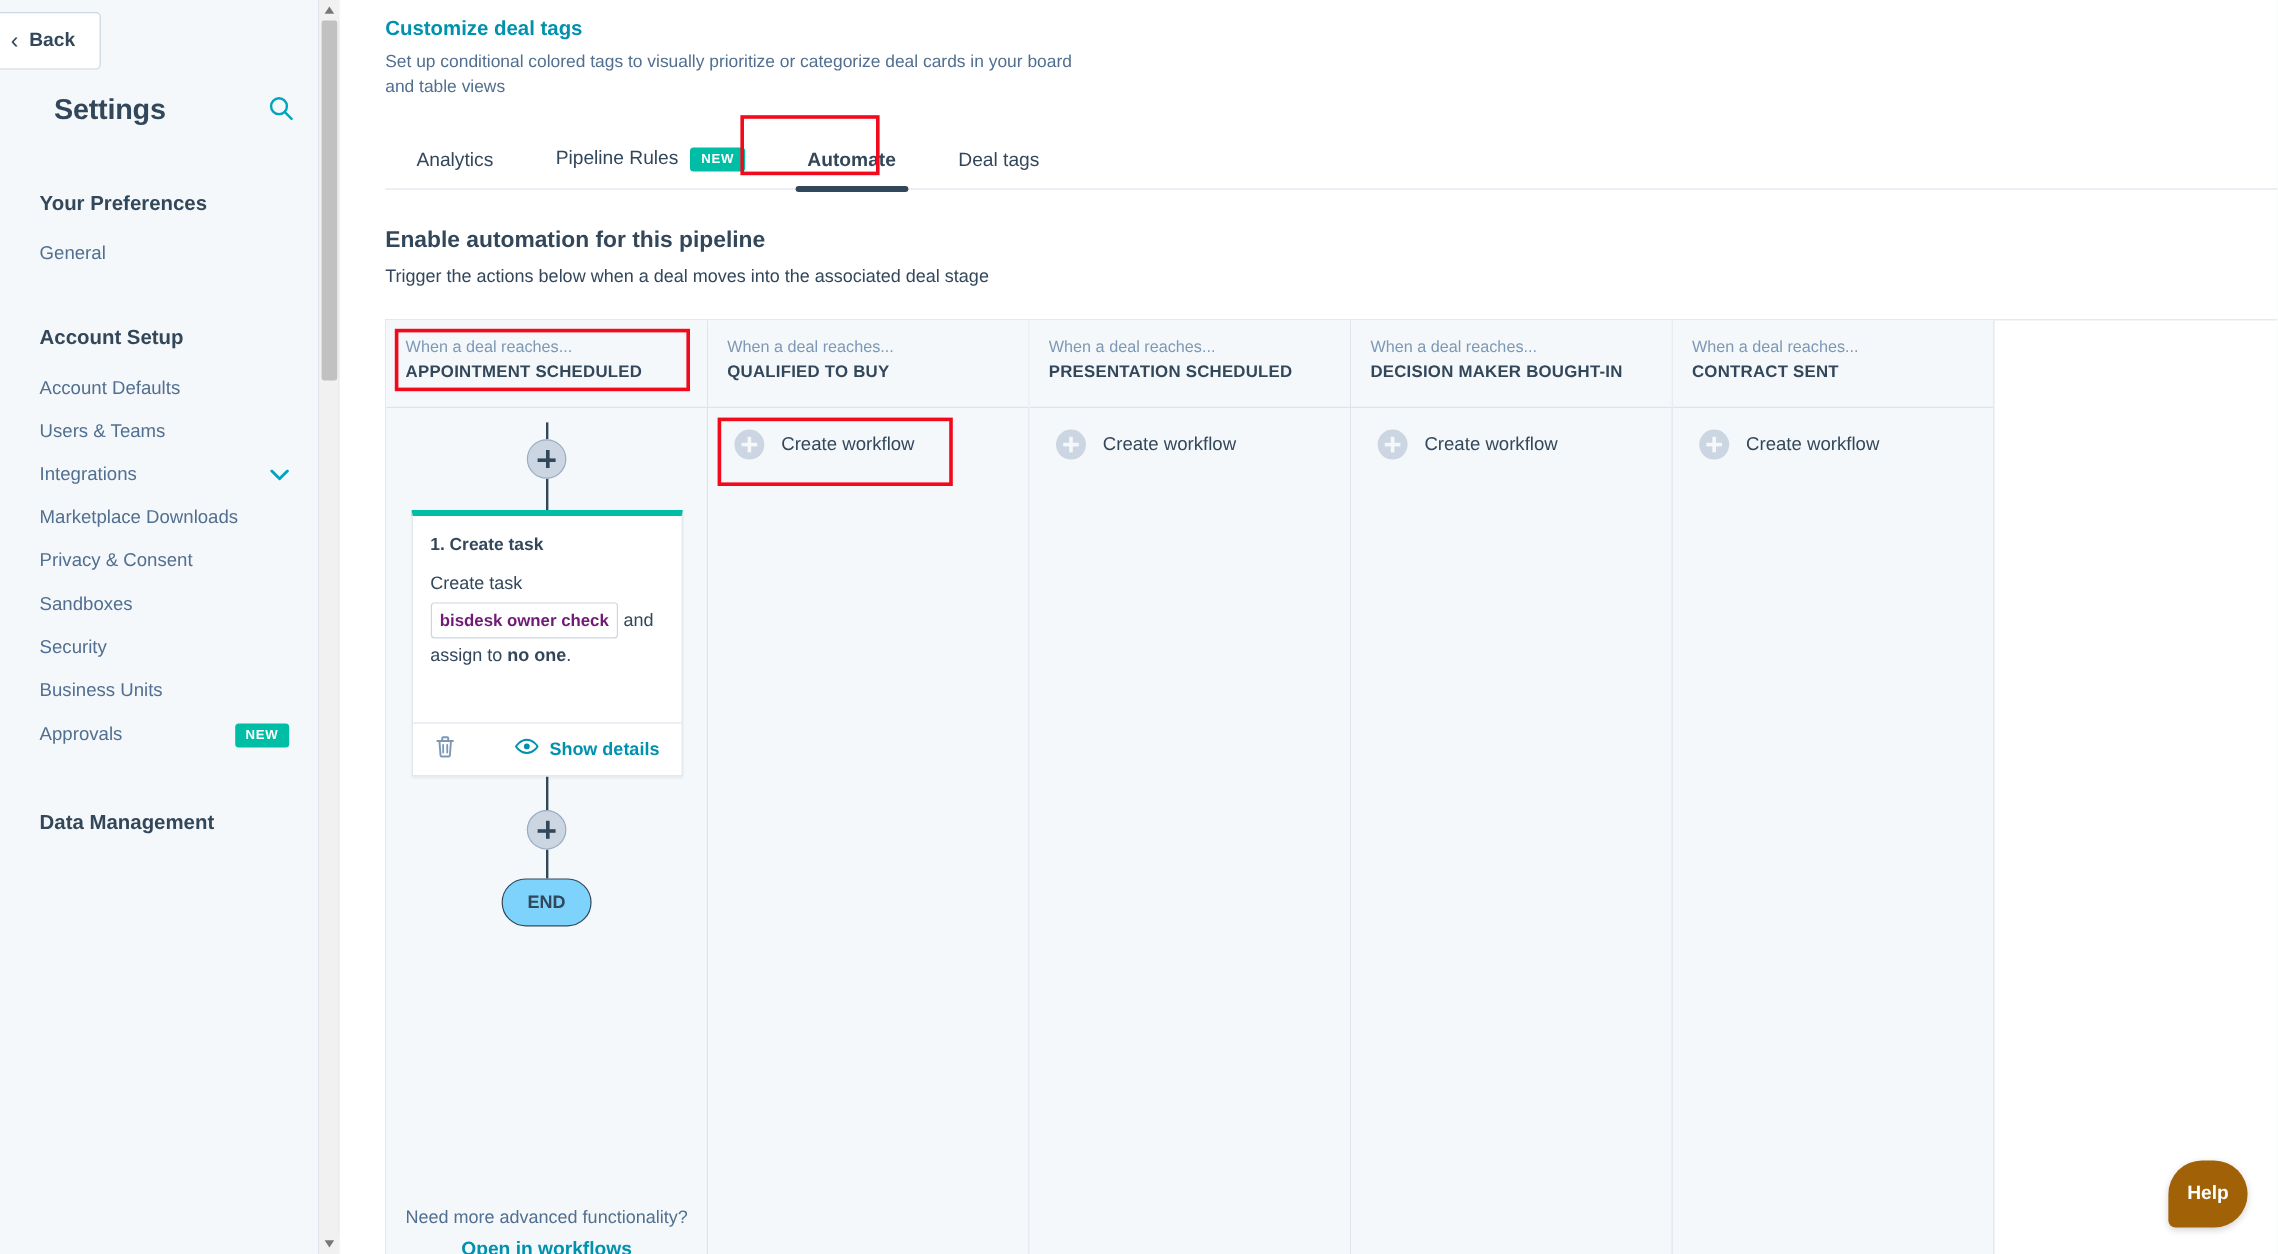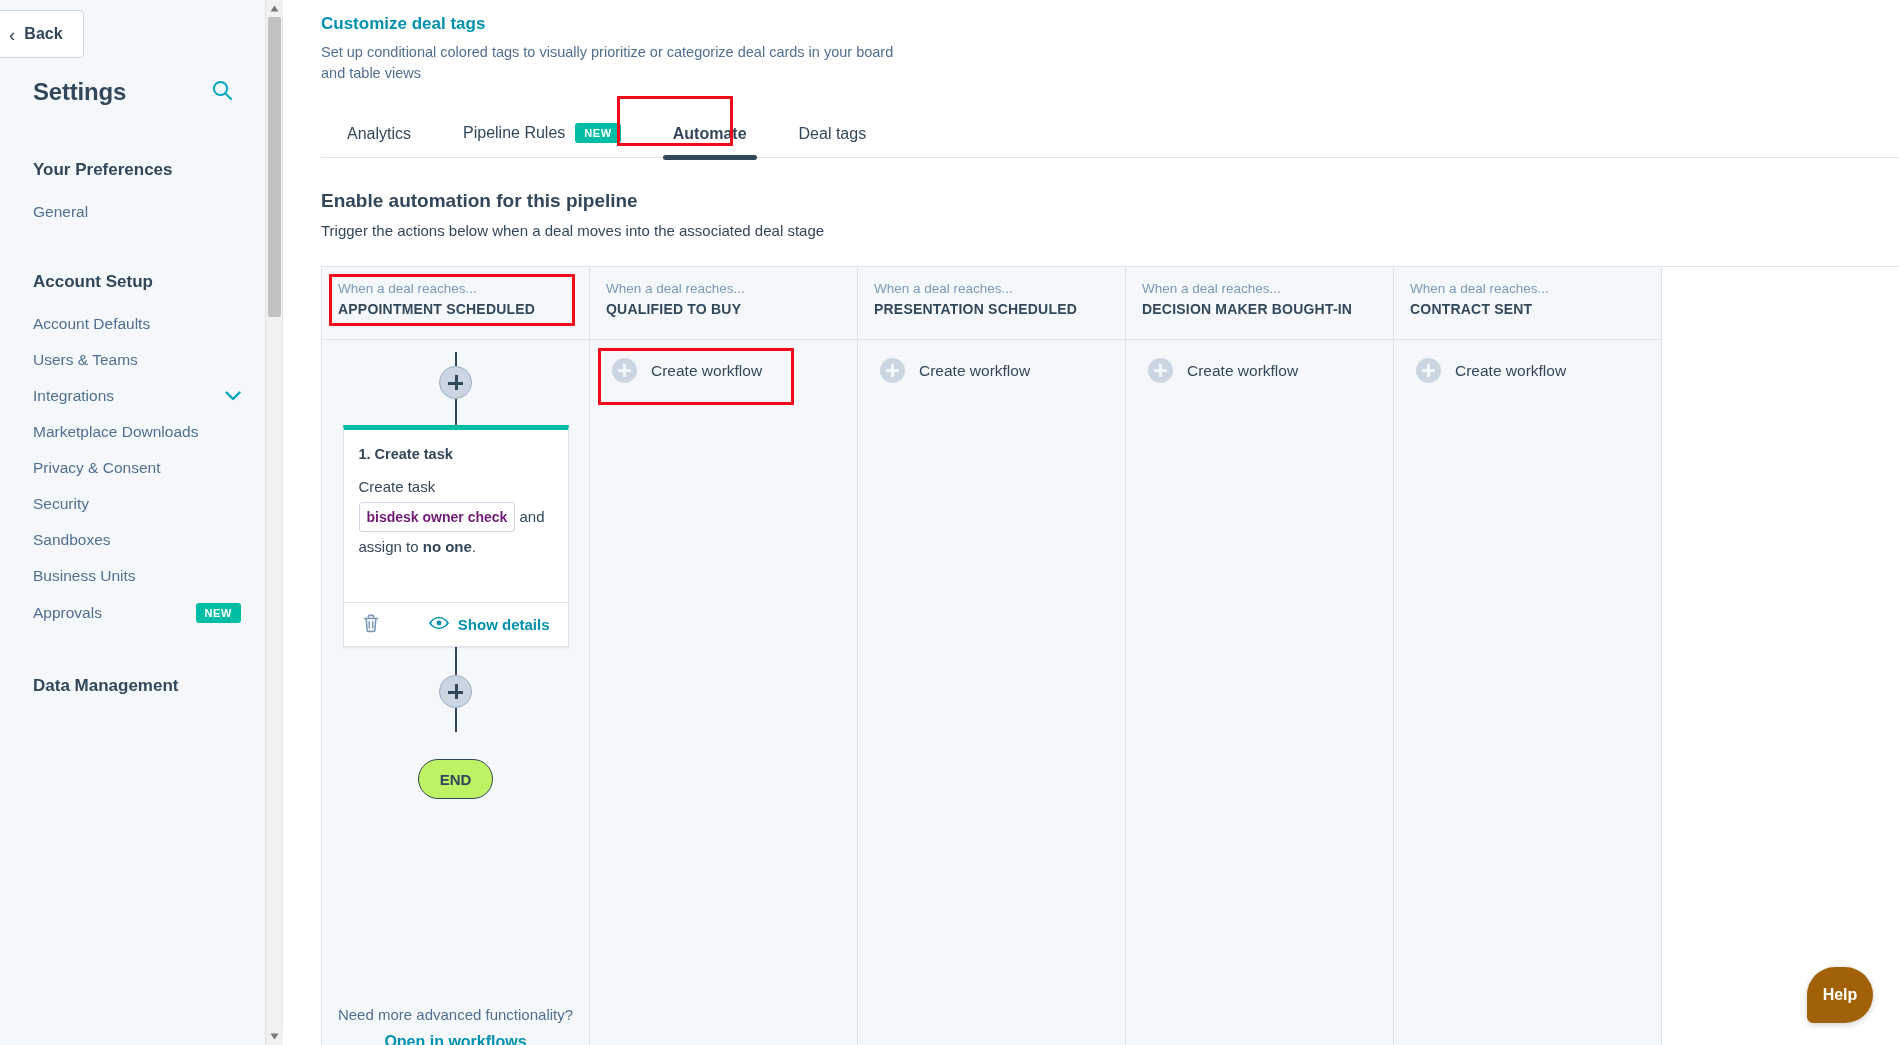--- a/index.html
+++ b/index.html
@@ -26,21 +26,21 @@
     border: 1px solid #cbd6e2;
     border-radius: 4px;
     display: flex; align-items: center; gap: 9px;
     padding-left: 16px;
     cursor: pointer;
   }
   .back-chevron { font-size: 19px; color: #33475b; line-height: 1; font-weight: 400; }
   .back-label { font-size: 16px; font-weight: 700; color: #33475b; }
 
   .settings-head {
-    position: absolute; left: 33px; top: 78px;
+    position: absolute; left: 45px; top: 78px;
     width: 200px;
     display: flex; align-items: center; justify-content: space-between;
   }
   .settings-title { font-size: 24px; font-weight: 700; color: #33475b; letter-spacing: -0.2px; }
   .search-icon { cursor: pointer; display: block; }
 
   .nav { position: absolute; left: 0; top: 140px; right: 0; }
   .nav-section-title {
     font-size: 17px; font-weight: 700; color: #33475b;
     padding: 20px 0 14px 33px;
@@ -207,23 +207,23 @@
     border-top: 1px solid #dfe3eb;
     height: 44px; display: flex; align-items: center;
     justify-content: space-between; padding: 0 18px;
   }
   .trash-icon { cursor: pointer; }
   .show-details { display: flex; align-items: center; gap: 9px; cursor: pointer; }
   .show-details-label { font-size: 15px; font-weight: 700; color: #0091ae; }
 
   .end-node {
     width: 75px; height: 40px; border-radius: 20px;
-    background: #bef264; border: 1px solid #33475b;
+    background: #7dd3fc; border: 1px solid #33475b;
     display: flex; align-items: center; justify-content: center;
-    font-size: 15px; font-weight: 700; color: #33475b; margin-top: 27px;
+    font-size: 15px; font-weight: 700; color: #33475b;
   }
 
   .flow-footer {
     position: absolute; bottom: 20px; left: 0; right: 0;
     text-align: center;
   }
   .flow-footer-q { font-size: 15px; color: #516f90; }
   .flow-footer-link {
     display: inline-block; margin-top: 10px;
     font-size: 16px; font-weight: 700; color: #0091ae; cursor: pointer;
@@ -287,24 +287,24 @@
             </svg>
         </span>
       </div>
       <div class="nav-item">
         <span>Marketplace Downloads</span>
       </div>
       <div class="nav-item">
         <span>Privacy &amp; Consent</span>
       </div>
       <div class="nav-item">
+        <span>Sandboxes</span>
+      </div>
+      <div class="nav-item">
         <span>Security</span>
-      </div>
-      <div class="nav-item">
-        <span>Sandboxes</span>
       </div>
       <div class="nav-item">
         <span>Business Units</span>
       </div>
       <div class="nav-item">
         <span>Approvals</span>
         <span class="badge-new">NEW</span>
       </div>
 
       <div class="nav-section-title" style="padding-top:44px">Data Management</div>

